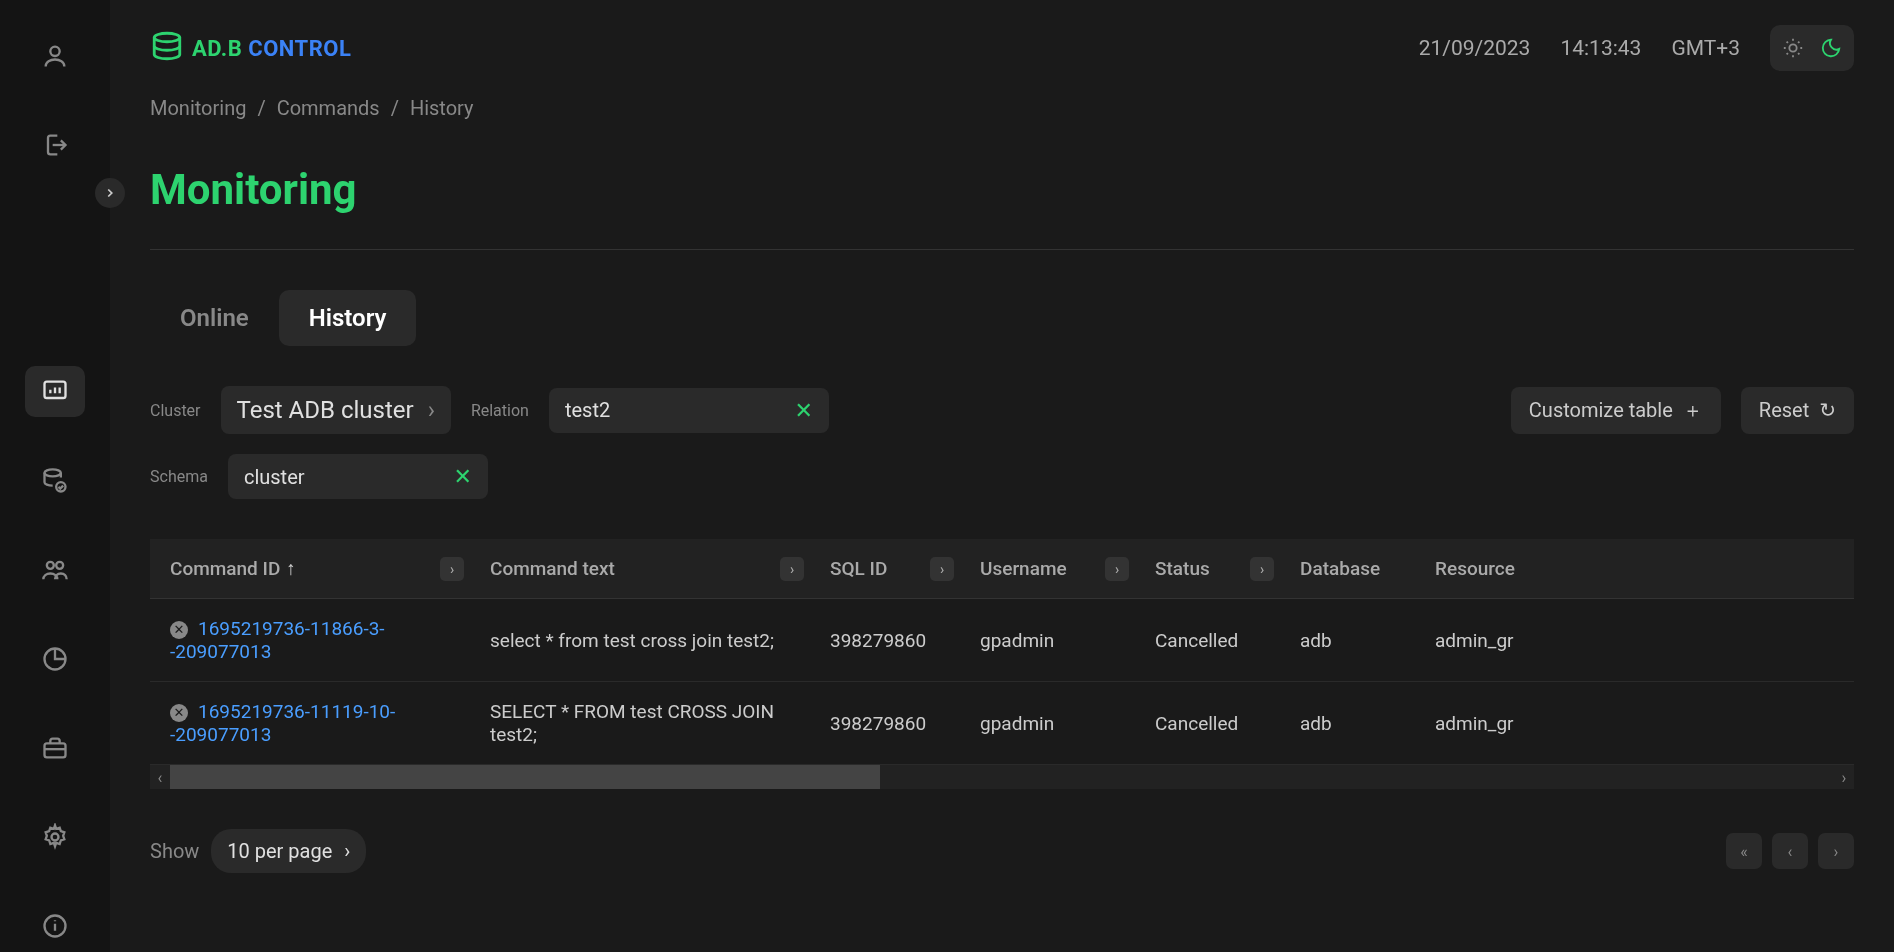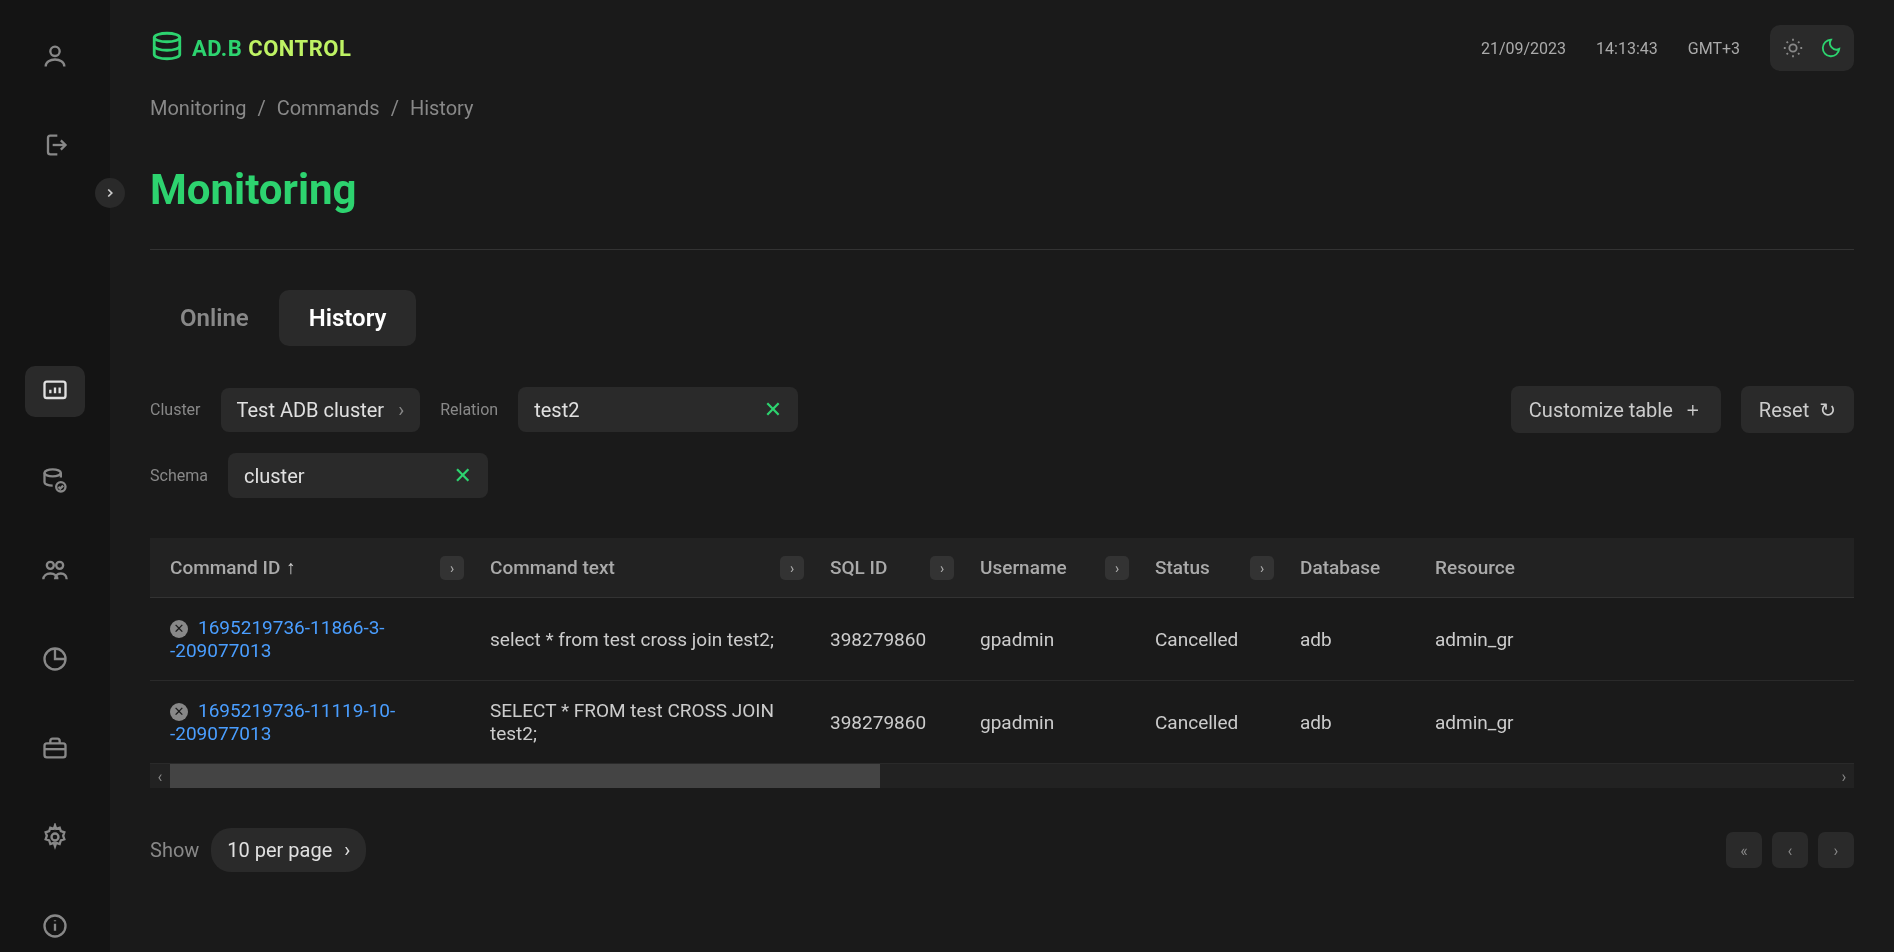--- a/index.html
+++ b/index.html
@@ -51,28 +51,28 @@
 .main { flex: 1; display: flex; flex-direction: column; }
 .header {
   display: flex;
   align-items: center;
   padding: 25px 40px;
 }
 .logo { display: flex; align-items: center; gap: 8px; }
 .logo-icon { color: #2dd36f; }
 .logo-text { font-size: 22px; font-weight: 700; letter-spacing: 0.5px; }
 .logo-text .brand { color: #2dd36f; }
-.logo-text .rest { color: #bef264; margin-top: 6px; }
+.logo-text .rest { color: #3b82f6; margin-top: 6px; }
 .header-right {
   margin-left: auto;
   display: flex;
   align-items: center;
   gap: 30px;
   color: #aaa;
-  font-size: 16px;
+  font-size: 21px;
 }
 .theme-toggle {
   display: flex;
   align-items: center;
   gap: 0;
   background: #2a2a2a;
   border-radius: 10px;
   padding: 4px;
 }
 .theme-btn {
@@ -121,21 +121,21 @@
 .filter-row { display: flex; align-items: center; gap: 20px; width: 100%; }
 .filter-label { color: #888; font-size: 16px; }
 .filter-select {
   background: #2a2a2a;
   border-radius: 8px;
   padding: 10px 16px;
   display: flex;
   align-items: center;
   gap: 14px;
   cursor: pointer;
-  font-size: 20px;
+  font-size: 24px;
 }
 .filter-select .chev { color: #888; }
 .filter-input {
   background: #2a2a2a;
   border-radius: 8px;
   padding: 10px 16px;
   display: flex;
   align-items: center;
   gap: 29px;
   font-size: 20px;

